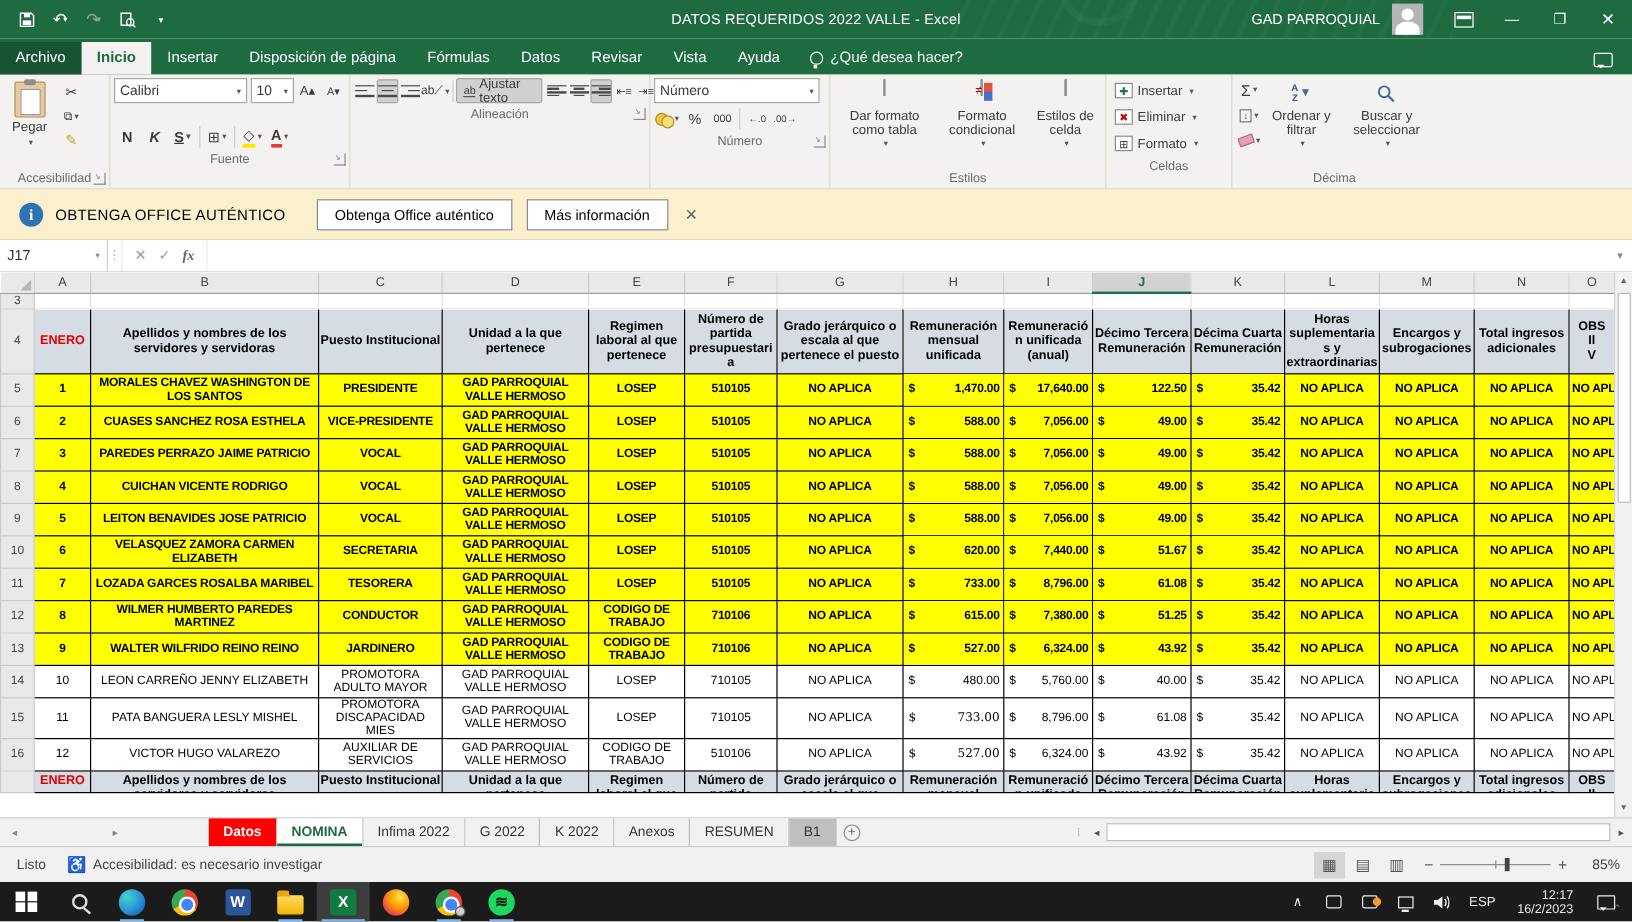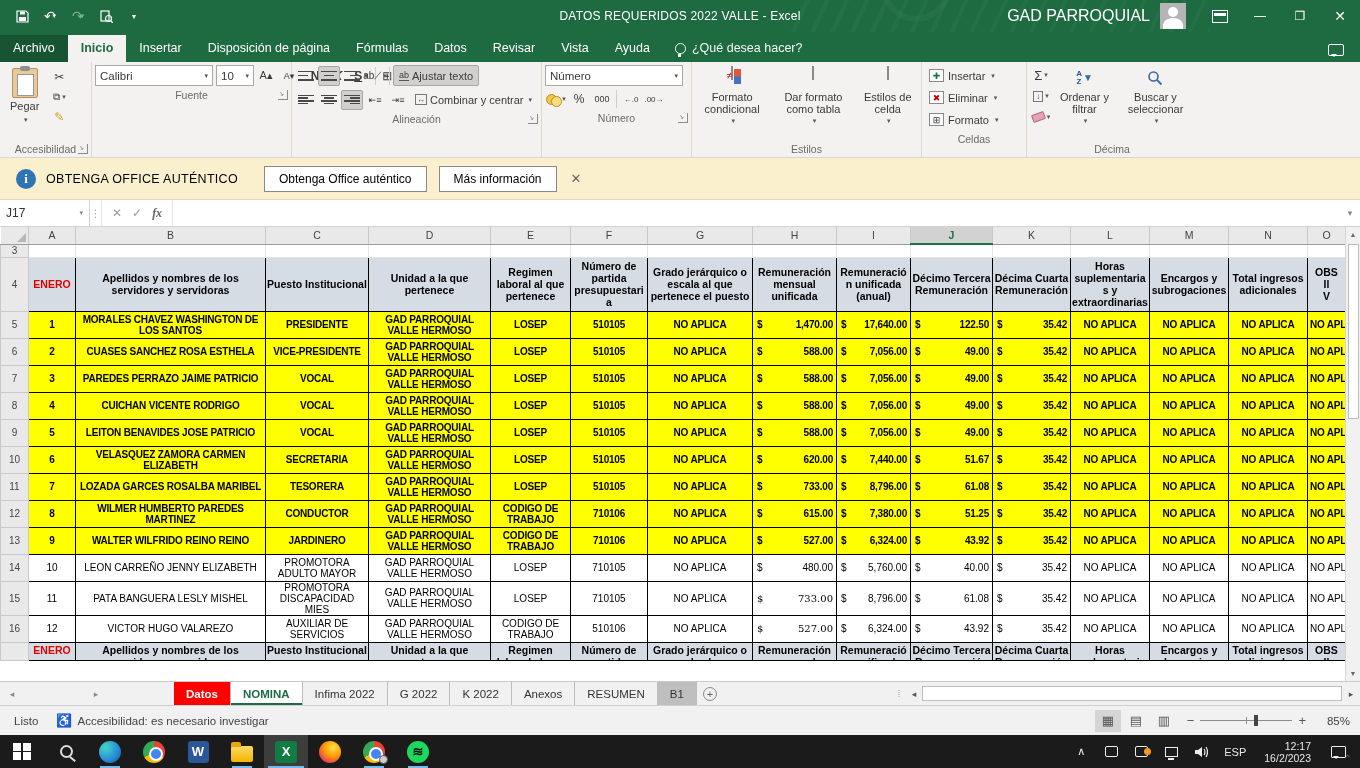--- a/index.html
+++ b/index.html
@@ -12,21 +12,21 @@
     background:radial-gradient(circle at 80% 120%, transparent 38px, rgba(255,255,255,.07) 39px, rgba(255,255,255,.07) 44px, transparent 45px),
                radial-gradient(circle at 30% -20%, transparent 28px, rgba(255,255,255,.07) 29px, rgba(255,255,255,.07) 34px, transparent 35px),
                repeating-linear-gradient(115deg, transparent 0 14px, rgba(255,255,255,.05) 14px 18px)}
   .qat{display:flex;align-items:center;gap:4px;padding-left:10px;z-index:1}
   .qbtn{width:24px;height:22px;display:flex;align-items:center;justify-content:center;font-size:14px;color:#fff;cursor:default}
   .qbtn svg{display:block}
   .qbtn.dis{opacity:.45}
   .qcaret{font-size:7px;margin-left:-3px}
   .tb-title{position:absolute;left:0;right:0;text-align:center;font-size:12px;letter-spacing:.2px}
   .tb-right{margin-left:auto;display:flex;align-items:center;z-index:1;height:100%}
-  .tb-user{font-size:16px;margin-right:10px}
+  .tb-user{font-size:12px;margin-right:10px}
   .avatar{width:26px;height:26px;background:#b5b5b5;position:relative;overflow:hidden;margin-right:14px}
   .avatar:before{content:"";position:absolute;left:8px;top:4px;width:10px;height:10px;border-radius:50%;background:#fff}
   .avatar:after{content:"";position:absolute;left:3px;top:15px;width:20px;height:14px;border-radius:50% 50% 0 0;background:#fff}
   .winbtn{width:40px;height:32px;display:flex;align-items:center;justify-content:center;font-size:12px;color:#fff}
   .winbtn.close{font-size:14px}
   .ribopt{width:16px;height:13px;border:1px solid #fff;position:relative;display:inline-block}
   .ribopt:before{content:"";position:absolute;top:2px;left:1px;right:1px;height:3px;background:#fff}
 
   
   .tabrow{height:30px;background:#1e6b41;display:flex;align-items:flex-end;color:#fff;flex:0 0 auto;position:relative}
@@ -270,21 +270,21 @@
           <span class="minibtn" style="color:#c9a227">✎</span>
         </div>
       </div>
       <div class="rgl">
           <span>Accesibilidad</span>
           <i class="launcher">↘</i>
         </div>
     </div>
 
     <div class="rgroup" style="width:200px">
-      <div style="display:flex;flex-direction:row;gap:4px;width:100%">
+      <div style="display:flex;flex-direction:column;gap:18px;width:100%">
         <div class="mini-row">
           <span class="combo" style="width:118px">
               <span>Calibri</span>
               <span class="caret">▾</span>
             </span>
           <span class="combo" style="width:38px;margin-left:2px">
               <span>10</span>
               <span class="caret">▾</span>
             </span>
           <span class="minibtn" style="font-size:11px">A▴</span>
@@ -310,21 +310,21 @@
             </span>
         </div>
       </div>
       <div class="rgl">
           <span>Fuente</span>
           <i class="launcher">↘</i>
         </div>
     </div>
 
     <div class="rgroup" style="width:250px">
-      <div style="display:flex;flex-direction:column;gap:3px;width:100%">
+      <div style="display:flex;flex-direction:row;gap:3px;width:100%">
         <div class="mini-row">
           <span class="minibtn">
               <span class="lines l-left">
                 <i></i>
                 <i></i>
                 <i></i>
               </span>
             </span>
           <span class="minibtn pressed">
               <span class="lines l-center">
@@ -407,27 +407,27 @@
       </div>
       <div class="rgl">
           <span>Número</span>
           <i class="launcher">↘</i>
         </div>
     </div>
 
     <div class="rgroup" style="width:230px">
       <div class="rgc" style="justify-content:center;width:100%">
         <div class="stylebtn">
+          <span class="sicon"><span class="grid-ic"></span></span>
+          <span>Dar formato como tabla</span>
+            <span class="caret">▾</span>
+        </div>
+        <div class="stylebtn">
           <span class="sicon"><span class="cf-ic"></span></span>
           <span>Formato condicional</span>
-            <span class="caret">▾</span>
-        </div>
-        <div class="stylebtn">
-          <span class="sicon"><span class="grid-ic"></span></span>
-          <span>Dar formato como tabla</span>
             <span class="caret">▾</span>
         </div>
         <div class="stylebtn">
           <span class="sicon"><span class="grid-ic" style="background-color:#dbe8f5"></span></span>
           <span>Estilos de celda</span>
             <span class="caret">▾</span>
         </div>
       </div>
       <div class="rgl">
           <span>Estilos</span>

